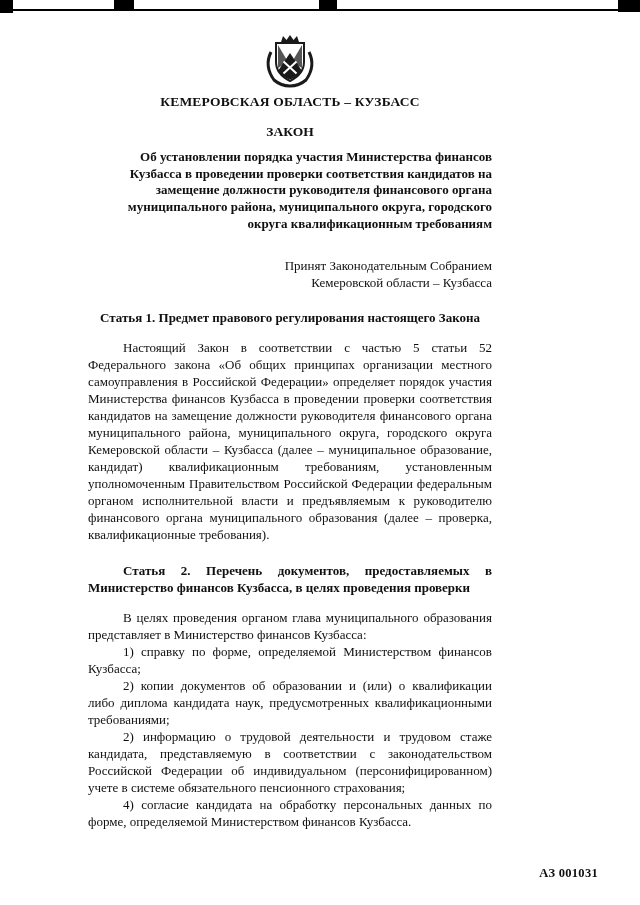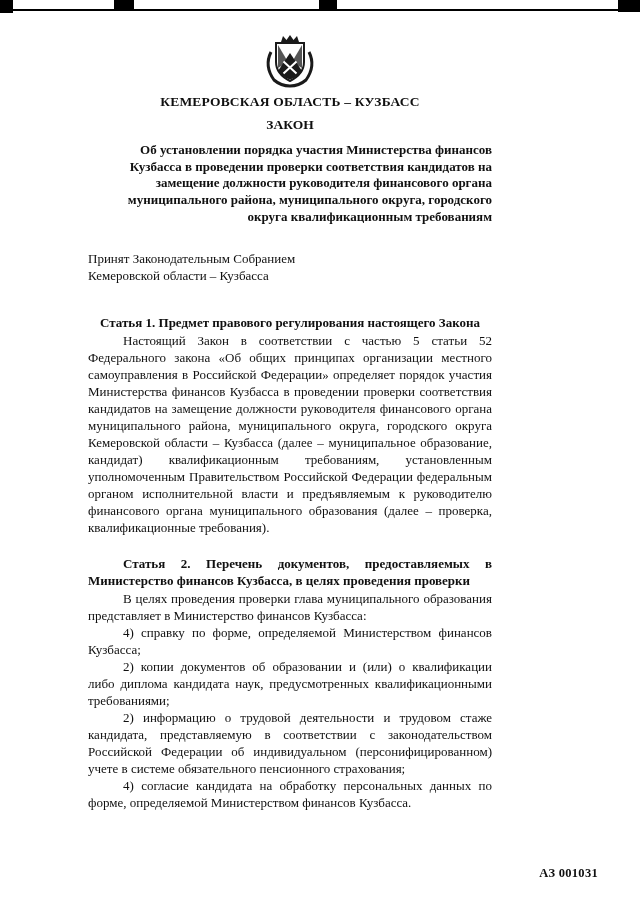--- a/index.html
+++ b/index.html
@@ -16,33 +16,34 @@
   .blob.b1 { left:0;   top:0; width:13px; height:13px; }
   .blob.b2 { left:114px; top:0; width:20px; height:11px; }
   .blob.b3 { left:319px; top:0; width:18px; height:10px; }
   .blob.b4 { left:618px; top:0; width:22px; height:12px; }
 
   .page { position:absolute; top:0; left:0; width:534px; height:905px; padding:34px 42px 0 88px; }
 
   .emblem { display:block; width:58px; height:54px; margin:0 auto 6px auto; }
 
   .region   { text-align:center; font-weight:bold; font-size:13.5px; letter-spacing:.2px; }
-  .doc-type { text-align:center; font-weight:bold; font-size:13.5px; margin-top:7px; }
+  .doc-type { text-align:center; font-weight:bold; font-size:13.5px; margin-top:14px; }
   .doc-title{ text-align:right; font-weight:bold; font-size:13px; line-height:1.28; margin-top:9px; }
 
-  .adopted { font-size:13px; line-height:1.3; margin-top:26px; }
+  .adopted { text-align:right; font-size:13px; line-height:1.3; margin-top:26px; }
   .adopted .bold { font-weight:bold; }
 
   .art-heading { font-weight:bold; font-size:13px; line-height:1.3; }
-  .art-heading.center { text-align:center; margin-top:30px; }
+  .art-heading.center { text-align:center; margin-top:18px; }
   .art-heading.indented { text-align:justify; text-indent:35px; margin-top:20px; }
 
   .para {
     text-align:justify; text-indent:35px;
     font-size:13px; line-height:1.31;
+    margin-top:12px;
   }
   .para.item { margin-top:0; }
 
   .footer-code {
     position:absolute; top:866px; right:42px;
     font-weight:bold; font-size:12.5px; letter-spacing:.3px;
   }
 </style>
 </head>
 <body>
@@ -82,21 +83,21 @@
 
   <div class="adopted">
     <div>Принят Законодательным Собранием</div>
     <div>Кемеровской области – Кузбасса</div>
   </div>
 
   <div class="art-heading center">Статья 1. Предмет правового регулирования настоящего Закона</div>
   <p class="para">Настоящий Закон в соответствии с частью 5 статьи 52 Федерального закона «Об общих принципах организации местного самоуправления в Российской Федерации» определяет порядок участия Министерства финансов Кузбасса в проведении проверки соответствия кандидатов на замещение должности руководителя финансового органа муниципального района, муниципального округа, городского округа Кемеровской области – Кузбасса (далее – муниципальное образование, кандидат) квалификационным требованиям, установленным уполномоченным Правительством Российской Федерации федеральным органом исполнительной власти и предъявляемым к руководителю финансового органа муниципального образования (далее – проверка, квалификационные требования).</p>
 
   <div class="art-heading indented">Статья 2. Перечень документов, предоставляемых в Министерство финансов Кузбасса, в целях проведения проверки</div>
-  <p class="para">В целях проведения проверки глава муниципального образования представляет в Министерство финансов Кузбасса:</p>
-  <p class="para item">4) справку по форме, определяемой Министерством финансов Кузбасса;</p>
+  <p class="para">В целях проведения органом глава муниципального образования представляет в Министерство финансов Кузбасса:</p>
+  <p class="para item">1) справку по форме, определяемой Министерством финансов Кузбасса;</p>
   <p class="para item">2) копии документов об образовании и (или) о квалификации либо диплома кандидата наук, предусмотренных квалификационными требованиями;</p>
   <p class="para item">2) информацию о трудовой деятельности и трудовом стаже кандидата, представляемую в соответствии с законодательством Российской Федерации об индивидуальном (персонифицированном) учете в системе обязательного пенсионного страхования;</p>
   <p class="para item">4) согласие кандидата на обработку персональных данных по форме, определяемой Министерством финансов Кузбасса.</p>
 
 </div>
 
 <div class="footer-code">АЗ 001031</div>
 
 </body></html>

